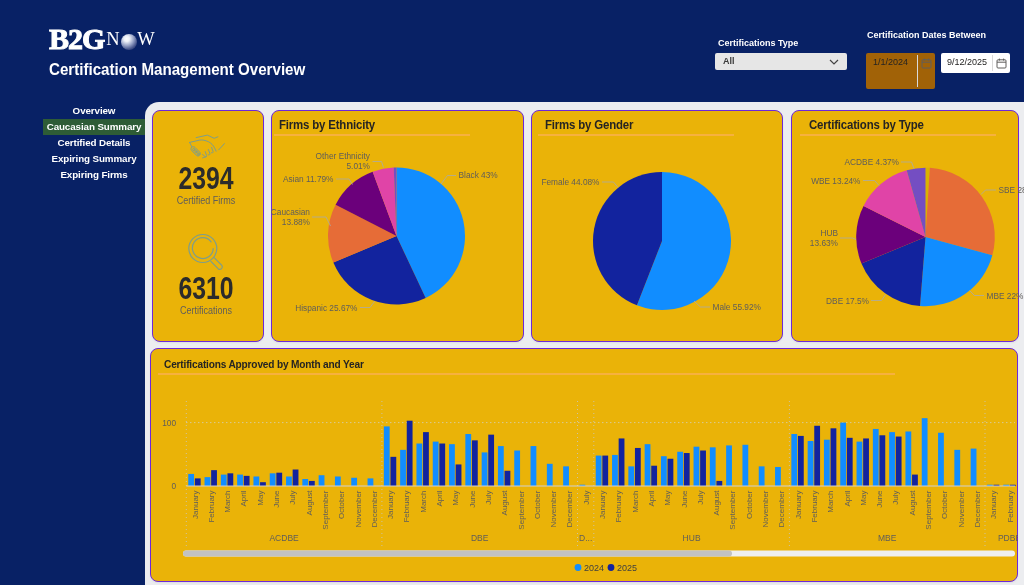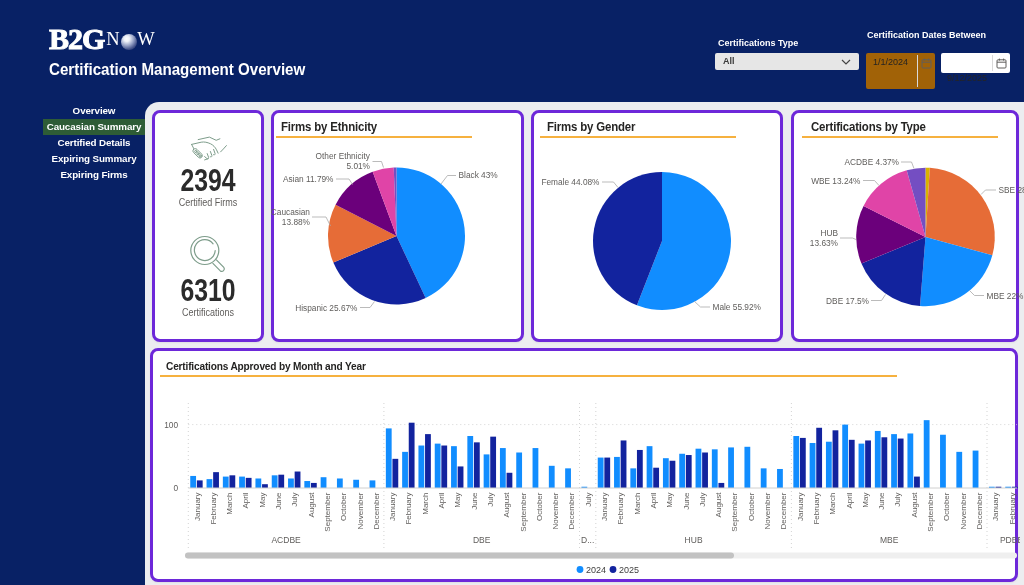--- a/index.html
+++ b/index.html
@@ -1,34 +1,34 @@
 <!DOCTYPE html>
 <html><head><meta charset="utf-8">
 <style>
   * { margin:0; padding:0; box-sizing:border-box; }
   html,body { width:1024px; height:585px; overflow:hidden; }
   body { background:#082165; font-family:"Liberation Sans",sans-serif; position:relative; }
-  .card { position:absolute; background:#ffffff; border:3px solid #6d28d9; border-radius:8px;
+  .card { position:absolute; background:#eab308; border:1px solid #6d28d9; border-radius:8px;
           box-shadow:0 1px 2px rgba(0,0,0,.06); }
   .ctitle { position:absolute; left:8px; top:6px; font-size:13px; font-weight:bold;
             color:#252423; letter-spacing:-0.2px; transform:scaleX(.88); transform-origin:left; white-space:nowrap; }
   .underline { position:absolute; height:2px; background:#F6B13F; top:23px; }
   .navitem { width:102px; margin-left:43px; height:16px; line-height:16px; text-align:center;
              color:#fff; font-size:9.8px; font-weight:bold; letter-spacing:-0.1px; white-space:nowrap; }
 </style></head>
 <body>
 
   <div style="position:absolute;left:49px;top:27px;height:26px;white-space:nowrap;font-family:Liberation Serif, serif;">
     <span style="display:inline-block;vertical-align:bottom;font-size:30px;line-height:24px;font-weight:bold;color:#fff;letter-spacing:-1px;-webkit-text-stroke:1px #fff;">B2G</span><span style="display:inline-block;vertical-align:bottom;font-size:18.5px;line-height:23px;color:#fff;letter-spacing:0.5px;margin-left:2px;">N</span><span style="display:inline-block;vertical-align:bottom;width:16px;height:16px;margin:0 0 1.5px 1px;border-radius:50%;background:radial-gradient(circle at 36% 30%, #ffffff 0%, #eef1f8 18%, #98a3c6 45%, #44538a 70%, #16215a 95%);"></span><span style="display:inline-block;vertical-align:bottom;font-size:18.5px;line-height:23px;color:#fff;letter-spacing:0;">W</span>
   </div>
   <div style="position:absolute;left:49px;top:61px;font-size:16px;font-weight:bold;color:#fff;
        transform:scaleX(.945);transform-origin:left;white-space:nowrap;letter-spacing:0;">Certification Management Overview</div>
 
   <div style="position:absolute;left:718px;top:38px;font-size:9px;font-weight:bold;color:#fff;">Certifications Type</div>
-  <div style="position:absolute;left:715px;top:53px;width:144px;height:17px;background:#E6E6E6;border-radius:2px;">
+  <div style="position:absolute;left:715px;top:53px;width:132px;height:17px;background:#E6E6E6;border-radius:2px;">
     <span style="position:absolute;left:8px;top:3px;font-size:9px;color:#3b3b3b;font-weight:bold;">All</span>
     <svg width="10" height="6" viewBox="0 0 10 6" style="position:absolute;right:8px;top:6px">
       <path d="M1,1 L5,5 L9,1" stroke="#444" stroke-width="1.2" fill="none"></path>
     </svg>
   </div>
   <div style="position:absolute;left:867px;top:30px;font-size:9px;font-weight:bold;color:#fff;">Certification Dates Between</div>
   <div style="position:absolute;left:866px;top:53px;width:69px;height:36px;background:#a16207;border-radius:2px;">
     <span style="position:absolute;left:7px;top:4px;font-size:9px;color:#252423;">1/1/2024</span>
     <div style="position:absolute;right:17px;top:2px;bottom:2px;width:1px;background:#D9D9D9;"></div>
     <div style="position:absolute;right:3px;top:4.5px;">
@@ -36,21 +36,21 @@
         <g stroke="#605E5C" stroke-width="1" fill="none">
           <rect x="1" y="1.8" width="9" height="8.2" rx="1"></rect>
           <line x1="1" y1="4.2" x2="10" y2="4.2"></line>
           <line x1="3.4" y1="0.6" x2="3.4" y2="2.6"></line>
           <line x1="7.6" y1="0.6" x2="7.6" y2="2.6"></line>
         </g>
       </svg>
     </div>
   </div>
   <div style="position:absolute;left:941px;top:53px;width:69px;height:20px;background:#fff;border-radius:2px;">
-    <span style="position:absolute;left:6px;top:20px;font-size:9px;color:#252423;">9/12/2025</span>
+    <span style="position:absolute;left:6px;top:4px;font-size:9px;color:#252423;">9/12/2025</span>
     <div style="position:absolute;right:17px;top:2px;bottom:2px;width:1px;background:#D9D9D9;"></div>
     <div style="position:absolute;right:3px;top:4.5px;">
       <svg width="11" height="11" viewBox="0 0 11 11" style="display:block">
         <g stroke="#605E5C" stroke-width="1" fill="none">
           <rect x="1" y="1.8" width="9" height="8.2" rx="1"></rect>
           <line x1="1" y1="4.2" x2="10" y2="4.2"></line>
           <line x1="3.4" y1="0.6" x2="3.4" y2="2.6"></line>
           <line x1="7.6" y1="0.6" x2="7.6" y2="2.6"></line>
         </g>
       </svg>

